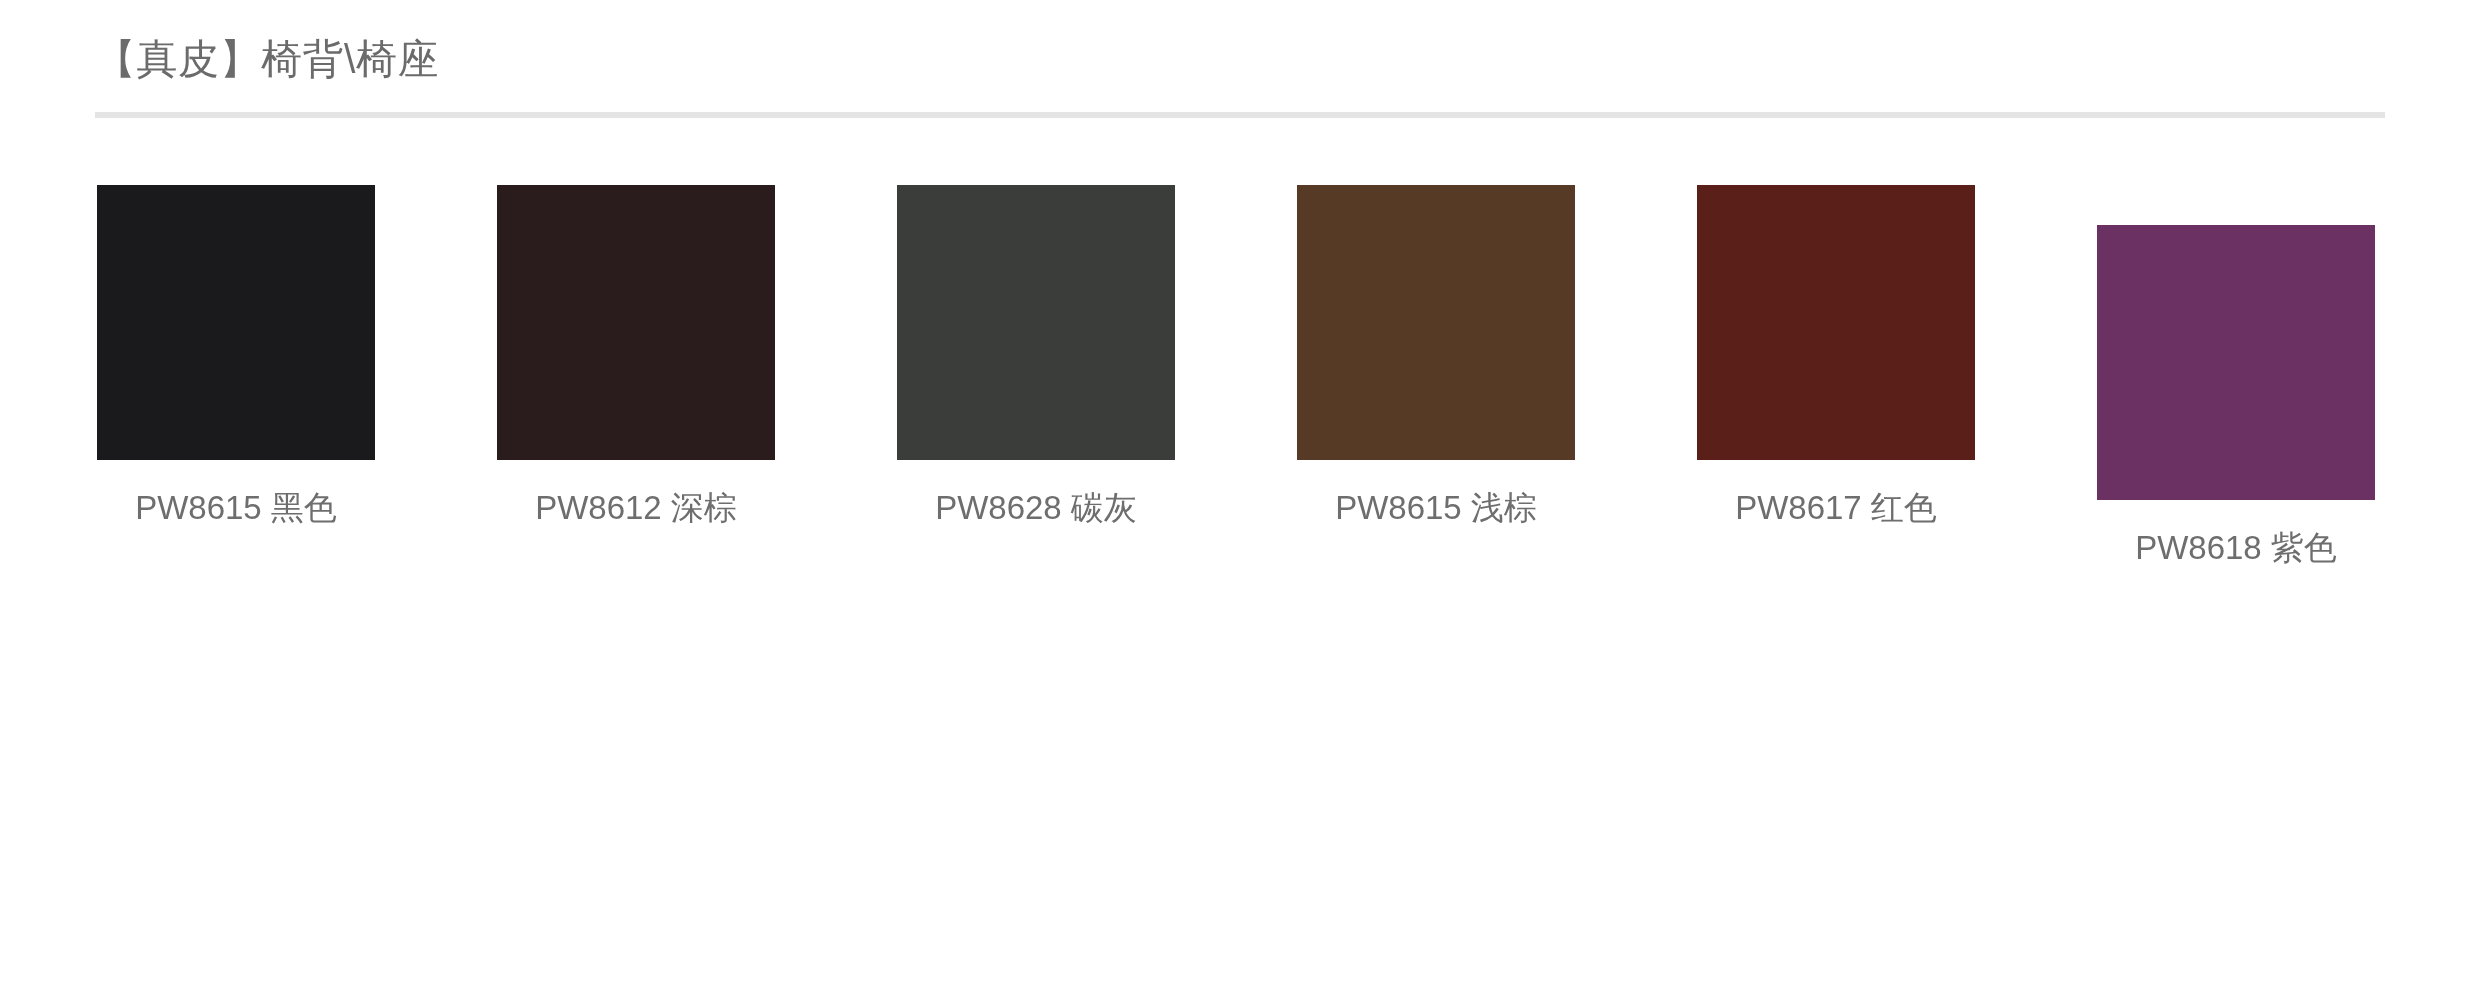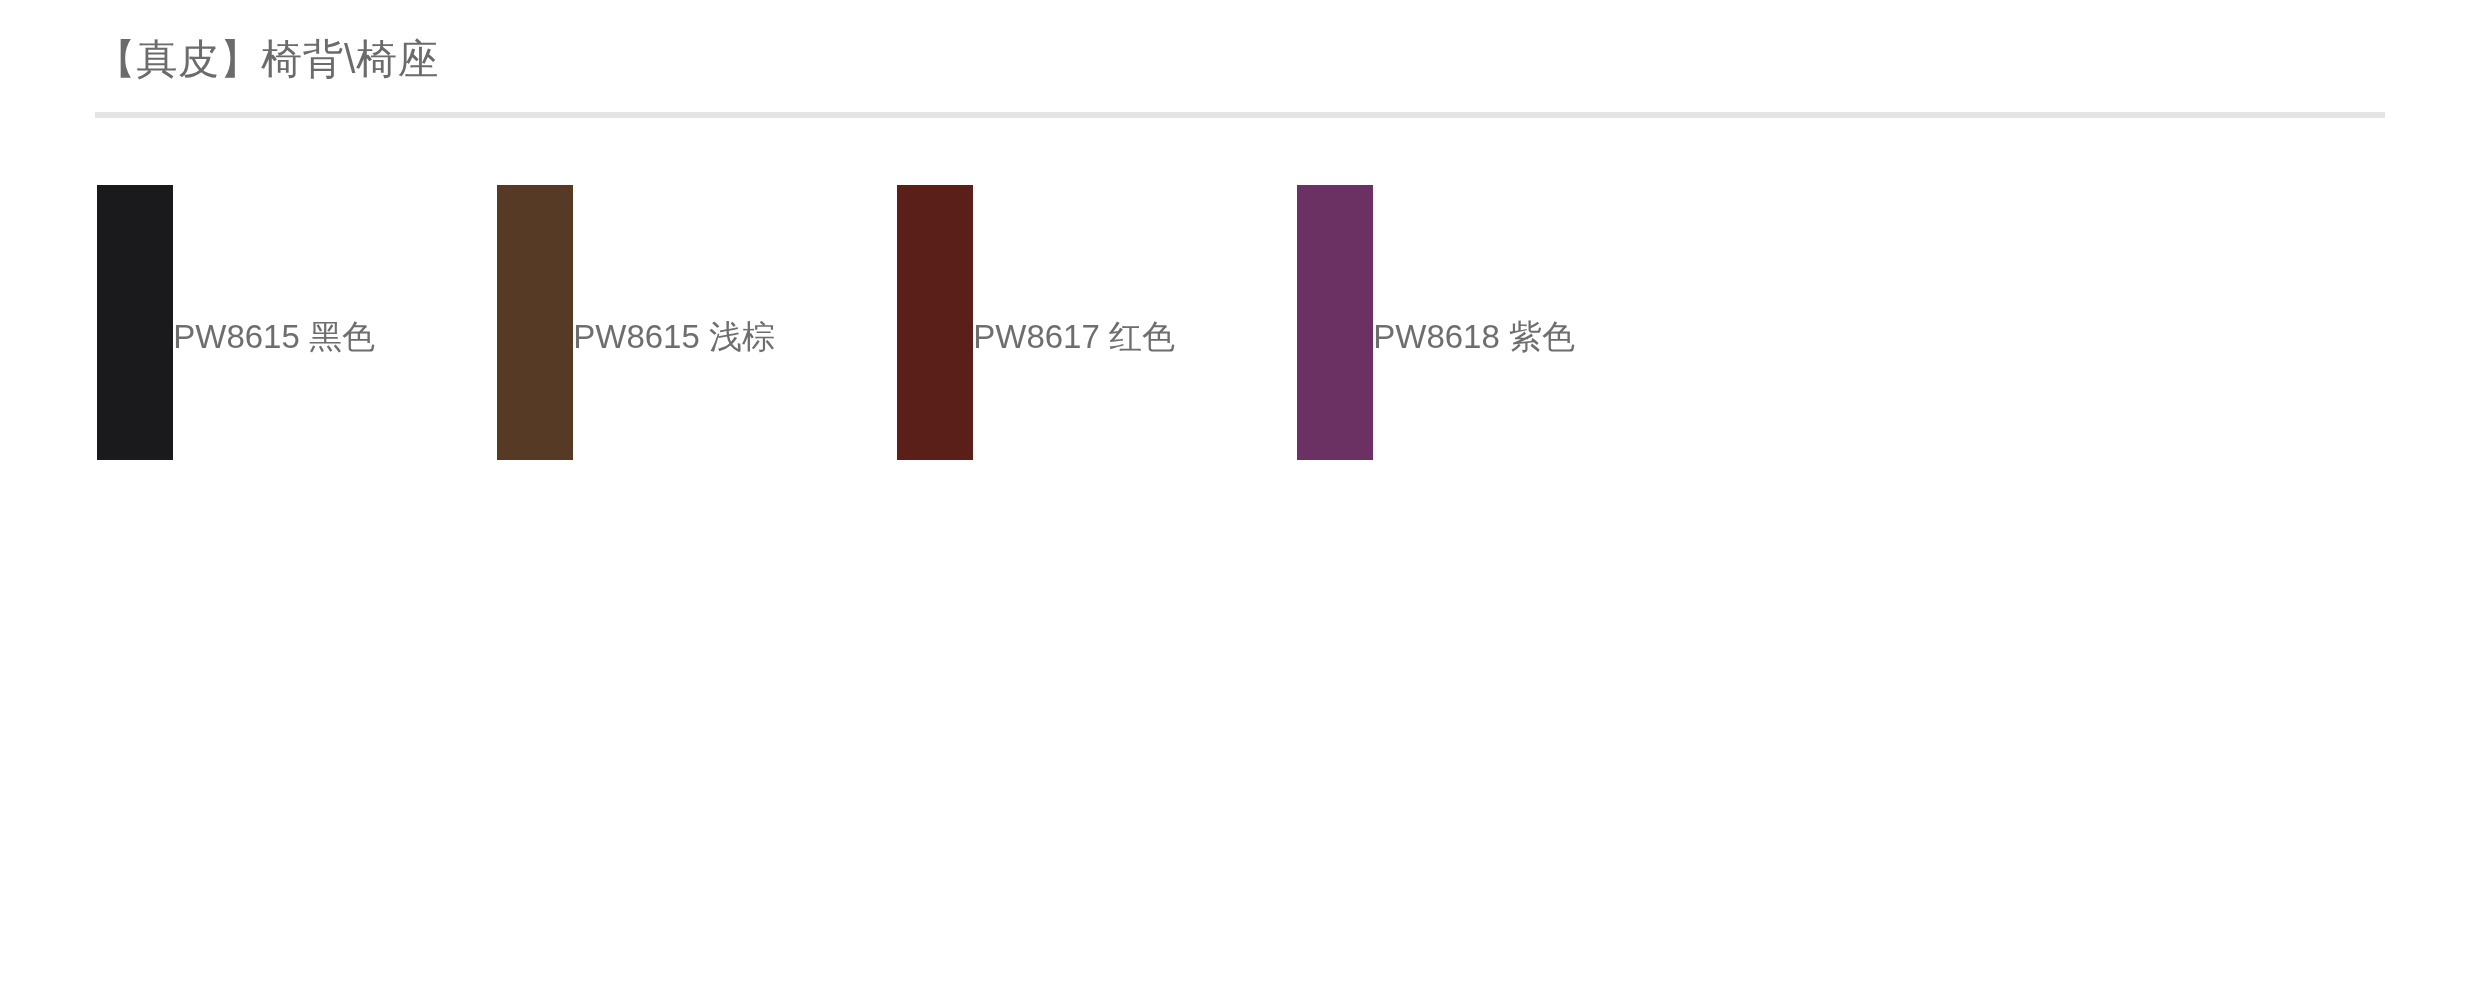--- a/index.html
+++ b/index.html
@@ -58,21 +58,21 @@
     width: 2340px;
     display: flex;
     flex-wrap: wrap;
     align-content: flex-start;
   }
   .swatch-cell {
     width: 278px;
     margin-right: 122px;
     margin-bottom: 113px;
     display: flex;
-    flex-direction: row;
+    flex-direction: column;
     align-items: center;
   }
   .swatch-cell:nth-child(6n) {
     margin-right: 0;
     margin-top: 40px;
   }
   .swatch-chip {
     width: 278px;
     height: 275px;
     display: block;
@@ -98,20 +98,28 @@
 
   <div class="divider"></div>
 
   <div class="swatch-grid">
 
   <div class="swatch-cell">
         <div class="swatch-chip" style="background-color: rgb(26, 26, 28);"></div>
         <div class="swatch-label">PW8615 黑色</div>
       </div>
       <div class="swatch-cell">
+        <div class="swatch-chip" style="background-color: rgb(42, 27, 28);"></div>
+        <div class="swatch-label">PW8612 深棕</div>
+      </div>
+      <div class="swatch-cell">
+        <div class="swatch-chip" style="background-color: rgb(59, 61, 59);"></div>
+        <div class="swatch-label">PW8628 碳灰</div>
+      </div>
+      <div class="swatch-cell">
         <div class="swatch-chip" style="background-color: rgb(86, 58, 37);"></div>
         <div class="swatch-label">PW8615 浅棕</div>
       </div>
       <div class="swatch-cell">
         <div class="swatch-chip" style="background-color: rgb(91, 31, 25);"></div>
         <div class="swatch-label">PW8617 红色</div>
       </div>
       <div class="swatch-cell">
         <div class="swatch-chip" style="background-color: rgb(107, 49, 98);"></div>
         <div class="swatch-label">PW8618 紫色</div>

